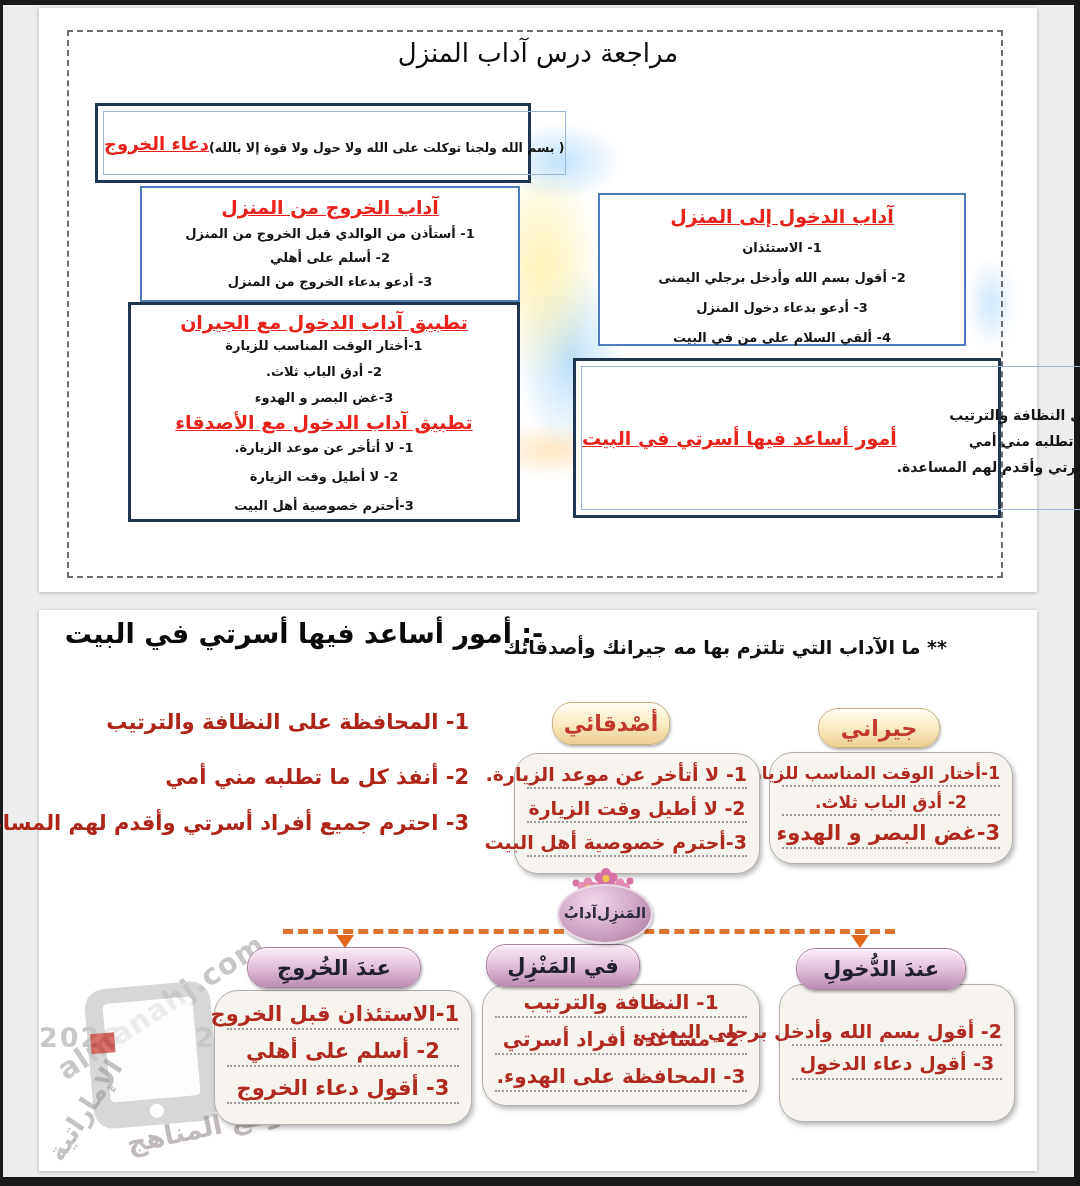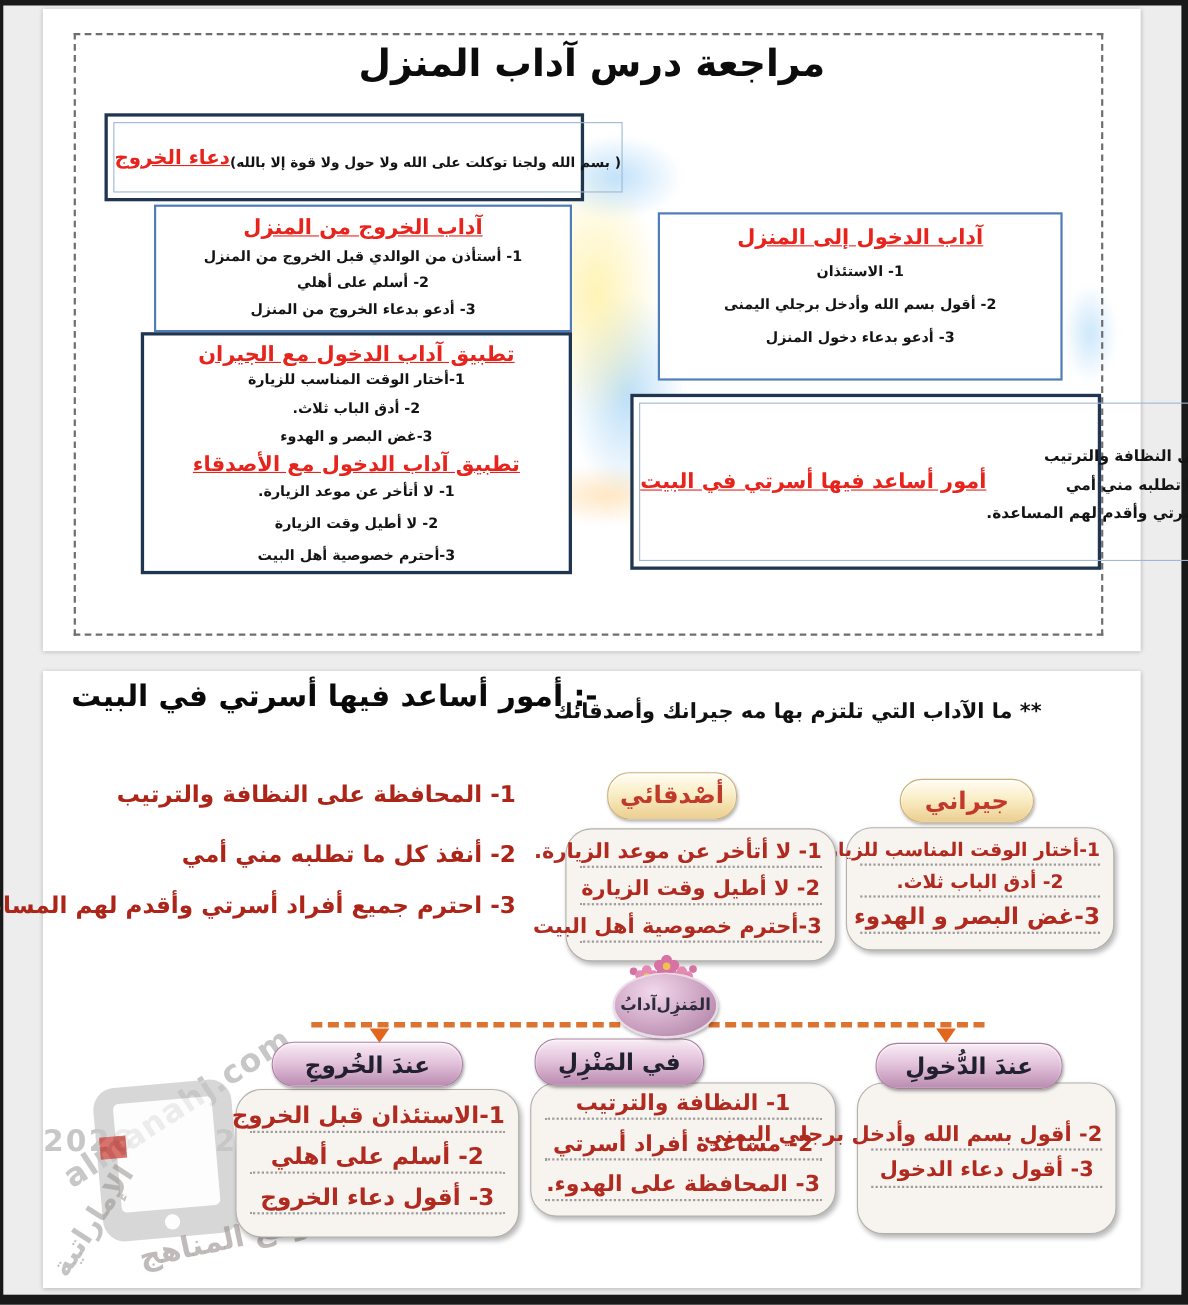--- a/index.html
+++ b/index.html
@@ -7,21 +7,21 @@
   .screen { position:relative; width:1080px; height:1186px; background:#191919; overflow:hidden; }
   .canvas { position:absolute; left:3px; top:5px; width:1071px; height:1172px; background:#ededed; }
   .page { position:absolute; background:#fff; box-shadow:0 1px 4px rgba(0,0,0,.25); }
   #page1 { left:36px; top:3px; width:998px; height:584px; }
   #page2 { left:36px; top:605px; width:998px; height:561px; }
   .abs { position:absolute; }
 
   
   #p1-frame { left:28px; top:22px; width:936px; height:548px; border:2px dashed #6e6e6e; }
   #p1-title { left:0; right:0; top:30px; display:flex; justify-content:center;
-              font-size:34px; font-weight:bold; color:#0c0c0c; white-space:nowrap; }
+              font-size:26px; font-weight:normal; color:#0c0c0c; white-space:nowrap; }
   #p1-blobs { left:420px; top:100px; width:185px; height:380px; z-index:0; filter:blur(3px);
     background:
       radial-gradient(closest-side at 55% 14%, rgba(140,200,245,.55), transparent 72%),
       radial-gradient(closest-side at 45% 42%, rgba(255,236,140,.65), transparent 70%),
       radial-gradient(closest-side at 60% 66%, rgba(120,190,240,.5), transparent 72%),
       radial-gradient(closest-side at 50% 90%, rgba(255,200,120,.45), transparent 72%); }
   #p1-blob2 { left:920px; top:235px; width:64px; height:120px; z-index:0; filter:blur(4px);
     background: radial-gradient(closest-side, rgba(150,205,245,.5), transparent 75%); }
 
   .navy { border:3px solid #203650; background:#fff; z-index:2; display:flex; }
@@ -177,20 +177,21 @@
         </ul>
       </div>
 
 
       <div class="abs blue" id="box-ad">
         <div class="rtitle">آداب الدخول إلى المنزل</div>
         <ul class="blist">
           <li>1- الاستئذان</li>
           <li>2- أقول بسم الله وأدخل برجلي اليمنى</li>
           <li>3- أدعو بدعاء دخول المنزل</li>
+          <li>4- ألقي السلام على من في البيت</li>
         </ul>
       </div>
 
       <div class="abs navy" id="box-um">
         <div class="inner">
           <div class="rtitle">أمور أساعد فيها أسرتي في البيت</div>
           <ul class="blist">
             <li>1-المحافظة على النظافة والترتيب</li>
             <li>2-أنفذ كل ما تطلبه مني أمي</li>
             <li>3- احترم جميع أفراد أسرتي وأقدم  لهم المساعدة.</li>

